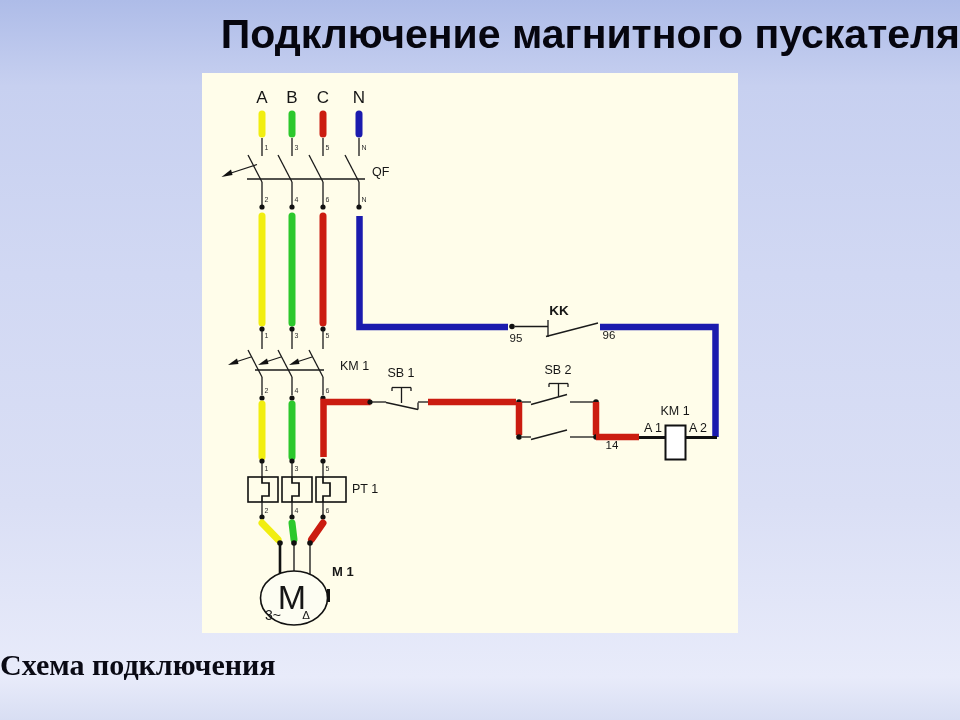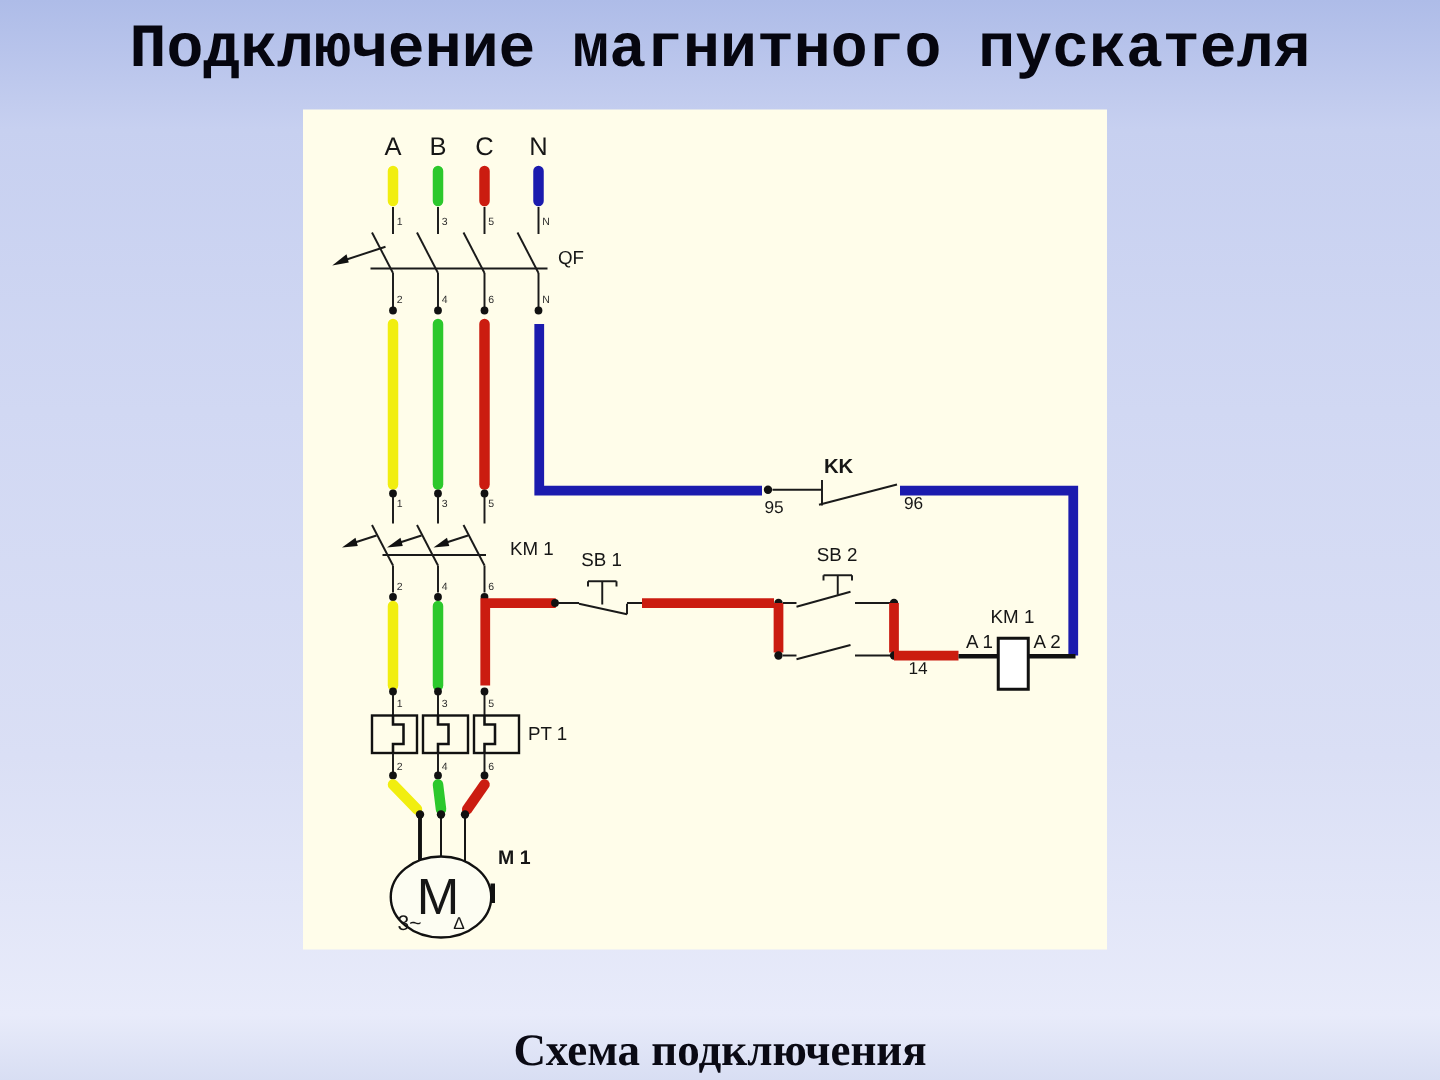--- a/index.html
+++ b/index.html
@@ -1,22 +1,22 @@
 <!DOCTYPE html>
 <html><head>
 <meta charset="utf-8">
 <style>
   html,body{margin:0;padding:0;}
   body{width:960px;height:720px;font-family:"Liberation Sans",sans-serif;}
   .slide{position:relative;width:960px;height:720px;overflow:hidden;
          background:linear-gradient(180deg,#aebce8 0%,#c7d0f0 12%,#d1d8f3 38%,#dadff5 70%,#e8ebfa 94%,#d8def3 100%);}
-  .title{position:absolute;top:11px;left:0;width:100%;text-align:center;
-         font-family:Liberation Mono, monospace;font-weight:700;font-size:41px;color:#06060f;}
-  .caption{position:absolute;top:648px;left:0;width:100%;text-align:center;
-         font-family:"Liberation Serif",serif;font-weight:700;font-size:30px;color:#0a0a14;margin-top:36px;}
+  .title{position:absolute;top:11px;left:0;width:100%;text-align:right;
+         font-family:Liberation Sans, sans-serif;font-weight:700;font-size:41px;color:#06060f;}
+  .caption{position:absolute;top:648px;left:0;width:100%;text-align:left;
+         font-family:"Liberation Serif",serif;font-weight:700;font-size:30px;color:#0a0a14;}
   .panel{position:absolute;left:202px;top:73px;width:536px;height:560px;background:#fffdea;}
   svg{display:block;}
   svg text{font-family:"Liberation Sans",sans-serif;}
   .phase{font-size:17px;fill:#161616;text-anchor:middle;}
   .lbl{font-size:12.5px;fill:#161616;}
   .lblb{font-size:13.5px;font-weight:700;fill:#161616;text-anchor:middle;}
   .num{font-size:11.5px;fill:#161616;text-anchor:middle;}
   .tiny{font-size:7px;fill:#2e2e2e;}
   .mbig{font-size:34px;fill:#161616;text-anchor:middle;}
   .msub{font-size:14px;fill:#161616;text-anchor:middle;}

